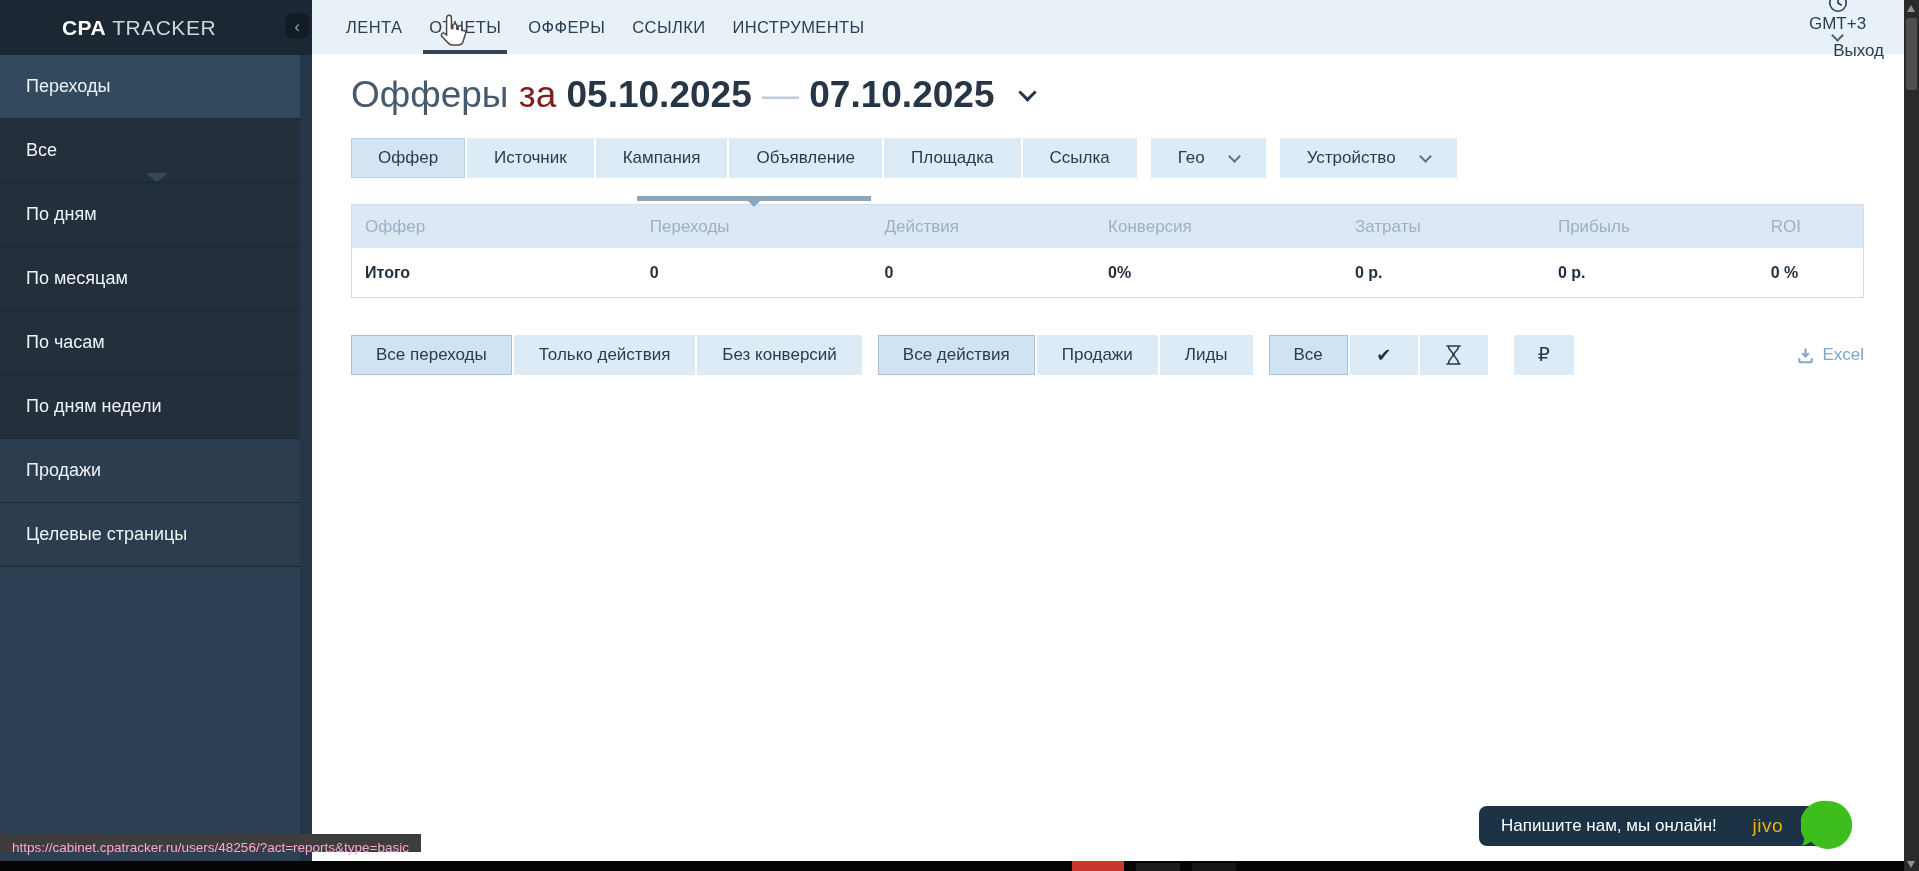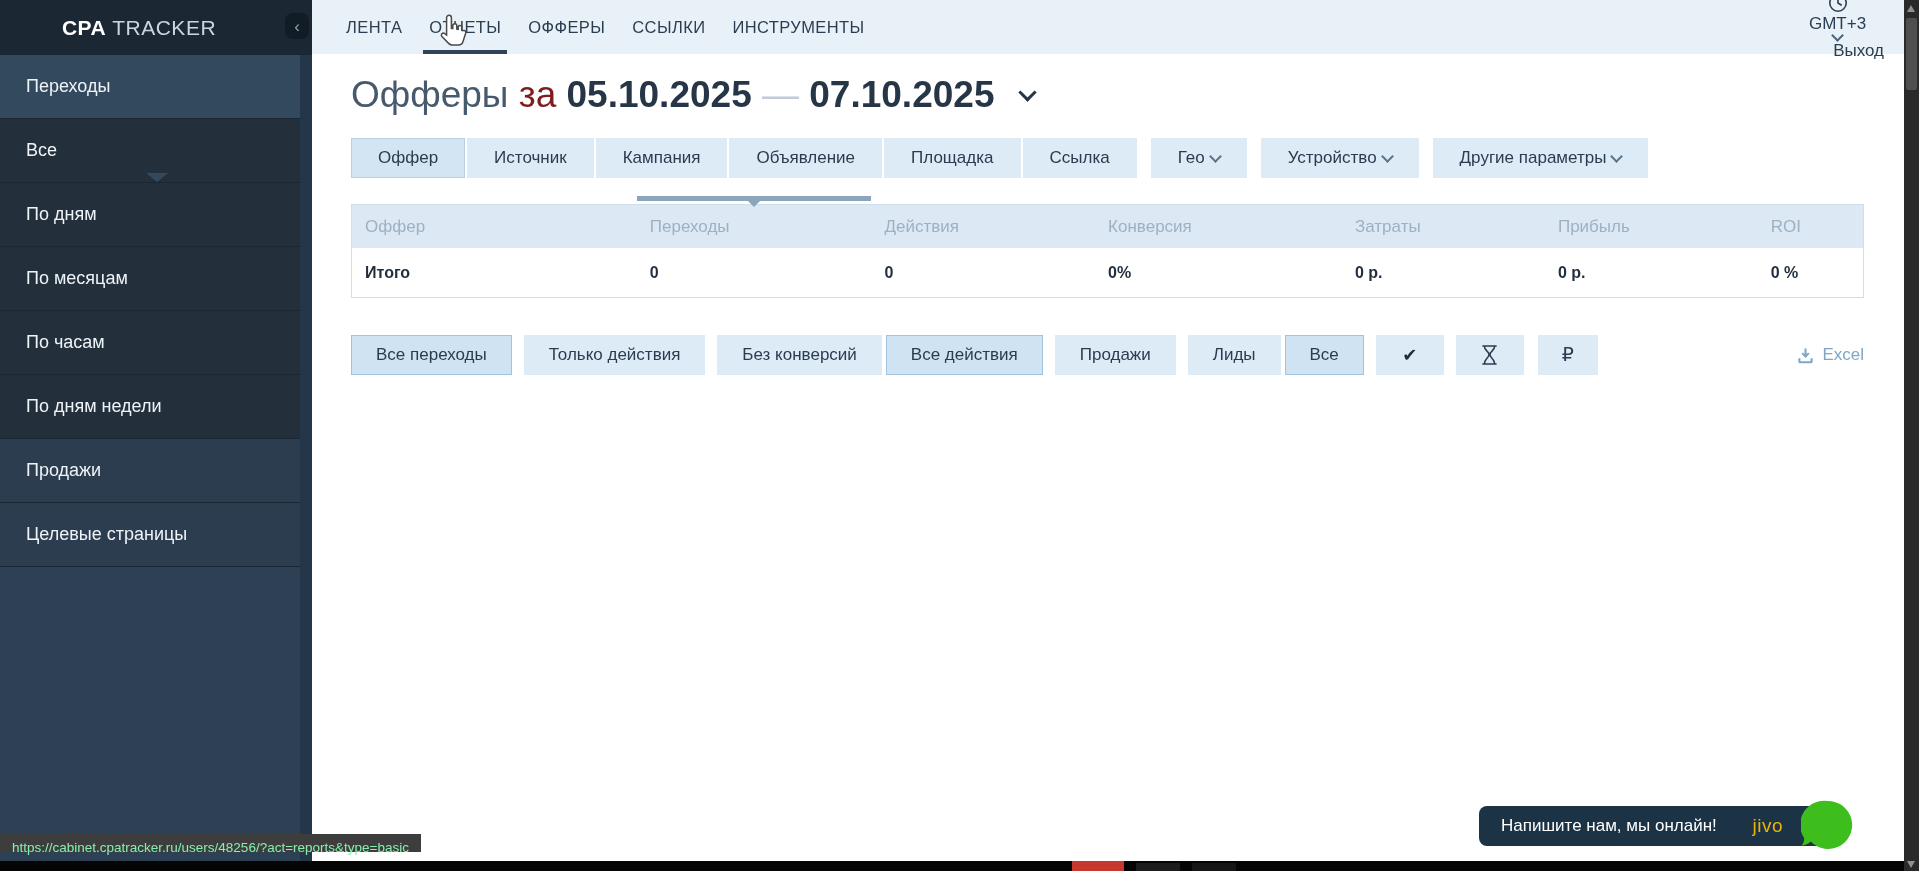--- a/index.html
+++ b/index.html
@@ -38,46 +38,46 @@
   .title .t-name { font-weight:300; color:#46596d; }
   .title .t-za { font-weight:300; color:#7f1d1d; }
   .title .t-date { font-weight:700; color:#263646; }
   .title .t-dash { font-weight:400; color:#c0ccd7; }
   .title .chv-big { display:inline-block; width:13px; height:13px; border-right:3px solid #263646; border-bottom:3px solid #263646; transform:rotate(45deg); margin-left:16px; margin-bottom:8px; }
 
   .dim-tabs { position:absolute; left:39px; top:84px; display:flex; align-items:center; }
   .dim-group { display:flex; gap:2px; }
   .tab { height:40px; line-height:40px; padding:0 27px; background:#ddebf7; font-size:17px; color:#2b3c4e; cursor:pointer; white-space:nowrap; }
   .tab.active { background:#d3e5f3; box-shadow:inset 0 0 0 1px #b6d0e6; }
-  .dd { margin-left:14px; display:flex; align-items:center; gap:6px; }
+  .dd { margin-left:14px; display:flex; align-items:center; gap:25px; }
   .dd .chv { border-color:#56738c; }
 
   .table-wrap { position:absolute; left:39px; top:150px; width:1513px; border:1px solid #cfdeeb; }
   .sort-indicator { position:absolute; top:-9px; left:18.85%; width:15.53%; }
   .sort-bar { height:5px; background:#8ba6bc; }
   .sort-tri { width:0; margin:0 auto; border-left:6px solid transparent; border-right:6px solid transparent; border-top:6px solid #8ba6bc; }
   .grid-row { display:grid; grid-template-columns:18.85% 15.53% 14.8% 16.34% 13.43% 14.08% auto; align-items:center; }
   .thead { background:#dce9f5; height:43px; color:#9db1c3; font-size:17px; }
   .thead > div { padding-left:13px; }
   .trow { background:#fff; height:49px; color:#1f2d3d; font-size:16px; font-weight:700; }
   .trow > div { padding-left:13px; }
 
   .filter-row { position:absolute; left:39px; top:281px; width:1513px; display:flex; align-items:center; }
-  .btn-group { display:flex; gap:12px; margin-right:4px;justify-content:center; }
+  .btn-group { display:flex; gap:2px; margin-right:16px;justify-content:center; }
   .fbtn { height:40px; line-height:40px; padding:0 25px; background:#ddebf7; font-size:17px; color:#2b3c4e; cursor:pointer; white-space:nowrap; }
   .fbtn.active { background:#cfe3f3; box-shadow:inset 0 0 0 1px #a2c3dd; }
   .fbtn.icon-btn { width:68px; padding:0; display:flex; align-items:center; justify-content:center; }
   .check-glyph { font-size:18px; color:#1f2d3d; }
   .ruble-btn { width:60px; padding:0; display:flex; align-items:center; justify-content:center; margin-left:10px; font-size:19px; color:#2b3c4e; }
   .excel { margin-left:auto; display:flex; align-items:center; gap:8px; color:#7fa6c6; font-size:17px; cursor:pointer; }
 
   
   .cursor-hand { position:absolute; left:438px; top:13px; z-index:50; }
 
-  .statusbar { position:absolute; left:0; top:834px; height:18px; line-height:27px; background:#3d3d3d; color:#86efac; font-size:13.5px; padding:0 12px; z-index:40; white-space:nowrap; }
+  .statusbar { position:absolute; left:0; top:834px; height:18px; line-height:27px; background:#3d3d3d; color:#f9a8d4; font-size:13.5px; padding:0 12px; z-index:40; white-space:nowrap; }
 
   .bottom-bar { position:absolute; left:0; top:861px; width:1904px; height:10px; background:#050505; z-index:41; }
   .bb-red { position:absolute; left:1072px; top:0; width:52px; height:10px; background:#c8372d; }
   .bb-g1 { position:absolute; left:1136px; top:2px; width:44px; height:8px; background:#1d1d1d; }
   .bb-g2 { position:absolute; left:1192px; top:2px; width:44px; height:8px; background:#161616; }
 
   .chat { position:absolute; left:1479px; top:806px; width:352px; height:40px; background:#1c3346; border-radius:8px; display:flex; align-items:center; padding-left:22px; z-index:45; }
   .chat-msg { font-size:17px; color:#fff; z-index:2; }
   .jivo { margin-left:auto; margin-right:48px; font-size:19px; color:#eab308; letter-spacing:.5px; z-index:3; }
   .jivo-blob { position:absolute; right:-24px; top:-7px; z-index:1; }
@@ -168,24 +168,20 @@
         <div class="tab"><span>Ссылка</span></div>
       </div>
       <div class="tab dd">
           <span>Гео</span>
           <span class="chv"></span>
         </div>
       <div class="tab dd">
           <span>Устройство</span>
           <span class="chv"></span>
         </div>
-      <div class="tab dd">
-          <span>Другие параметры</span>
-          <span class="chv"></span>
-        </div>
     </div>
 
     <div class="table-wrap">
       <div class="sort-indicator">
         <div class="sort-bar"></div>
         <div class="sort-tri"></div>
       </div>
       <div class="grid-row thead">
         <div>Оффер</div>
         <div>Переходы</div>

